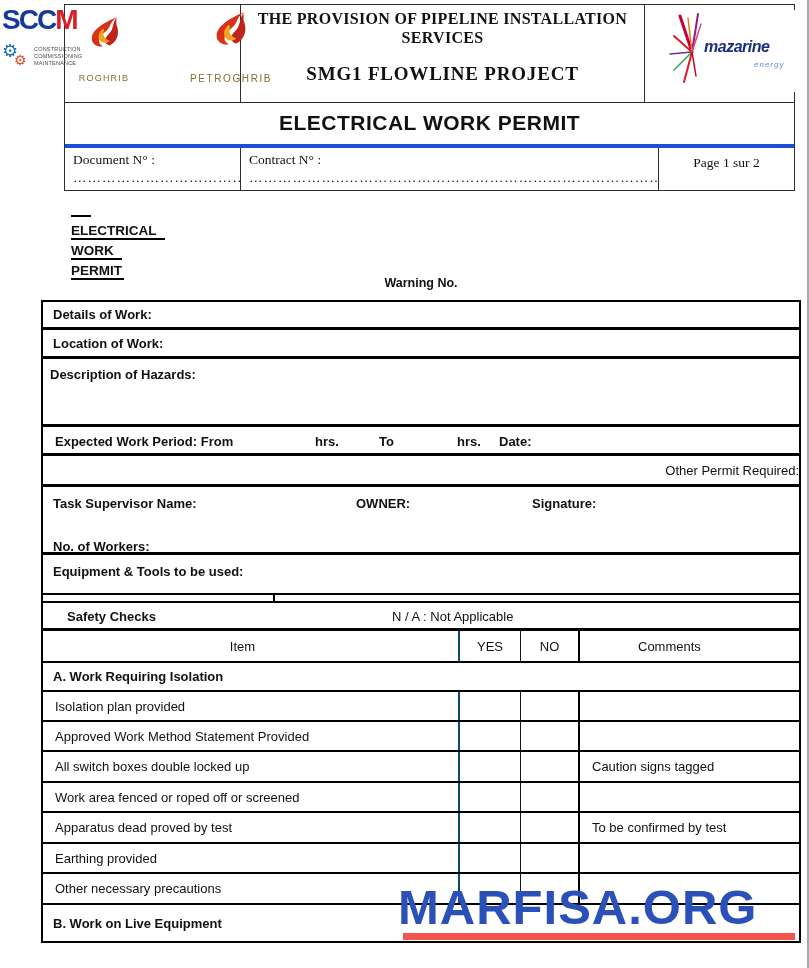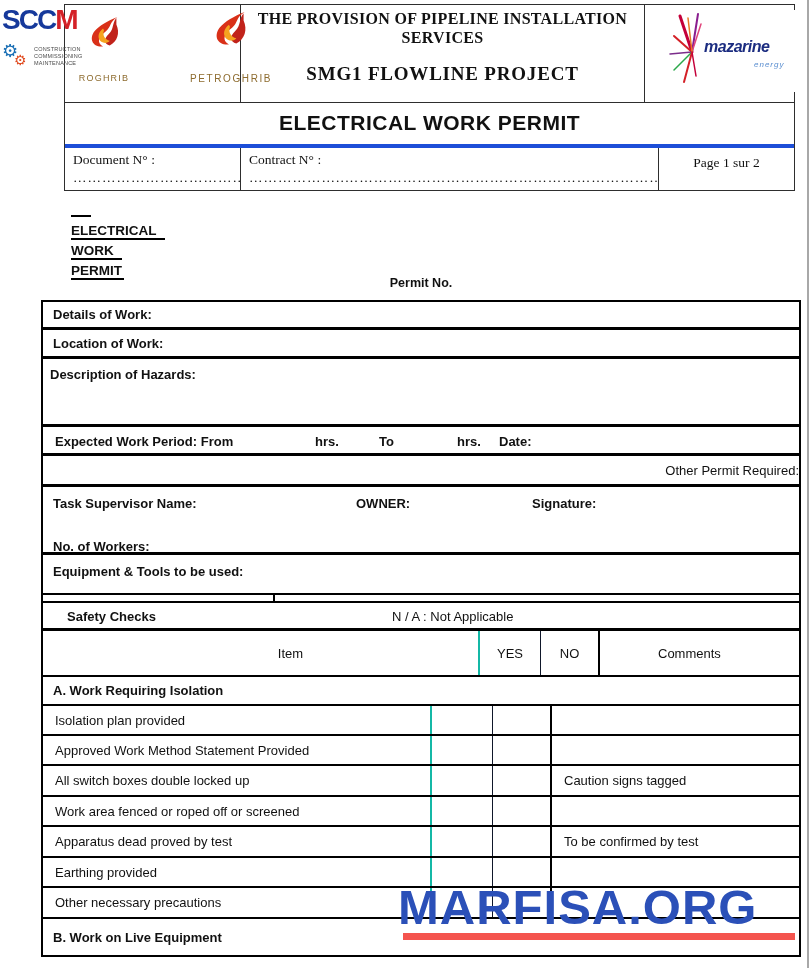--- a/index.html
+++ b/index.html
@@ -56,29 +56,29 @@
   .r-details{height:28px;}
   .r-location{height:29px;}
   .r-hazards{height:68px; padding-top:6px;}
   .r-period{height:29px;}
   .r-other{height:31px;justify-content:flex-end;}
   .r-task{height:68px;}
   .r-equip{height:40px; border-bottom:2px solid #000; padding-top:7px;}
   .r-gap{height:8px; border-bottom:2px solid #000;}
   .gap-div{position:absolute; left:230px; top:0; width:2px; height:100%; background:#000;}
   .r-safety{height:28px; border-bottom:3px solid #000;}
-  .r-colhead{height:46px; border-bottom:2px solid #000;padding-left:48px;}
+  .r-colhead{height:32px; border-bottom:2px solid #000;}
   .r-seca{height:29px; border-bottom:2px solid #000;}
   .r-check{height:30px; border-bottom:2px solid #000;}
   .r-check2{height:31px; border-bottom:2px solid #000;}
   .r-secb{height:36px; border-bottom:none;}
   .abs{position:absolute; white-space:nowrap;}
   .cols{display:flex; height:100%;}
   .c-item{width:387px; box-sizing:border-box;}
-  .c-yes{width:62px; border-left:2px solid #14b8a6; box-sizing:border-box; text-align:center;}
+  .c-yes{width:62px; border-left:2px solid #0c4a6e; box-sizing:border-box; text-align:center;margin-left:28px;}
   .c-no{width:58px; border-left:1px solid #0f172a; box-sizing:border-box; text-align:right;}
   .c-com{flex:1; border-left:2px solid #000; box-sizing:border-box; padding-left:12px; white-space:pre;}
   .cc{display:flex; align-items:center;}
   .c-item.cc{padding-left:12px;}
   .c-yes.cc,.c-no.cc{justify-content:center;}
   .c-item.hd{justify-content:center;}
   
   #wm{position:absolute; left:398px; top:879px; z-index:5; font-size:49px; font-weight:600; letter-spacing:1px; white-space:nowrap;}
   #wm-line{position:absolute; left:403px; top:933px; width:392px; height:7px; z-index:5;}
 </style>
@@ -159,21 +159,21 @@
     <div class="maz-name">mazarine</div>
     <div class="maz-sub">energy</div>
   </div>
 
   <div id="intro">
     <div class="intro-dash"></div>
     <div class="intro-line"><span>ELECTRICAL</span></div>
     <div class="intro-line"><span>WORK</span></div>
     <div class="intro-line"><span style="padding-right:2px;">PERMIT</span></div>
   </div>
-  <div id="permitNo">Permit No.</div>
+  <div id="permitNo">Warning No.</div>
 
   <div class="mt">
 
     <div class="row r-details vcent">
       <span class="lbl pad">Details of Work:</span>
     </div>
 
     <div class="row r-location vcent">
       <span class="lbl pad">Location of Work:</span>
     </div>

